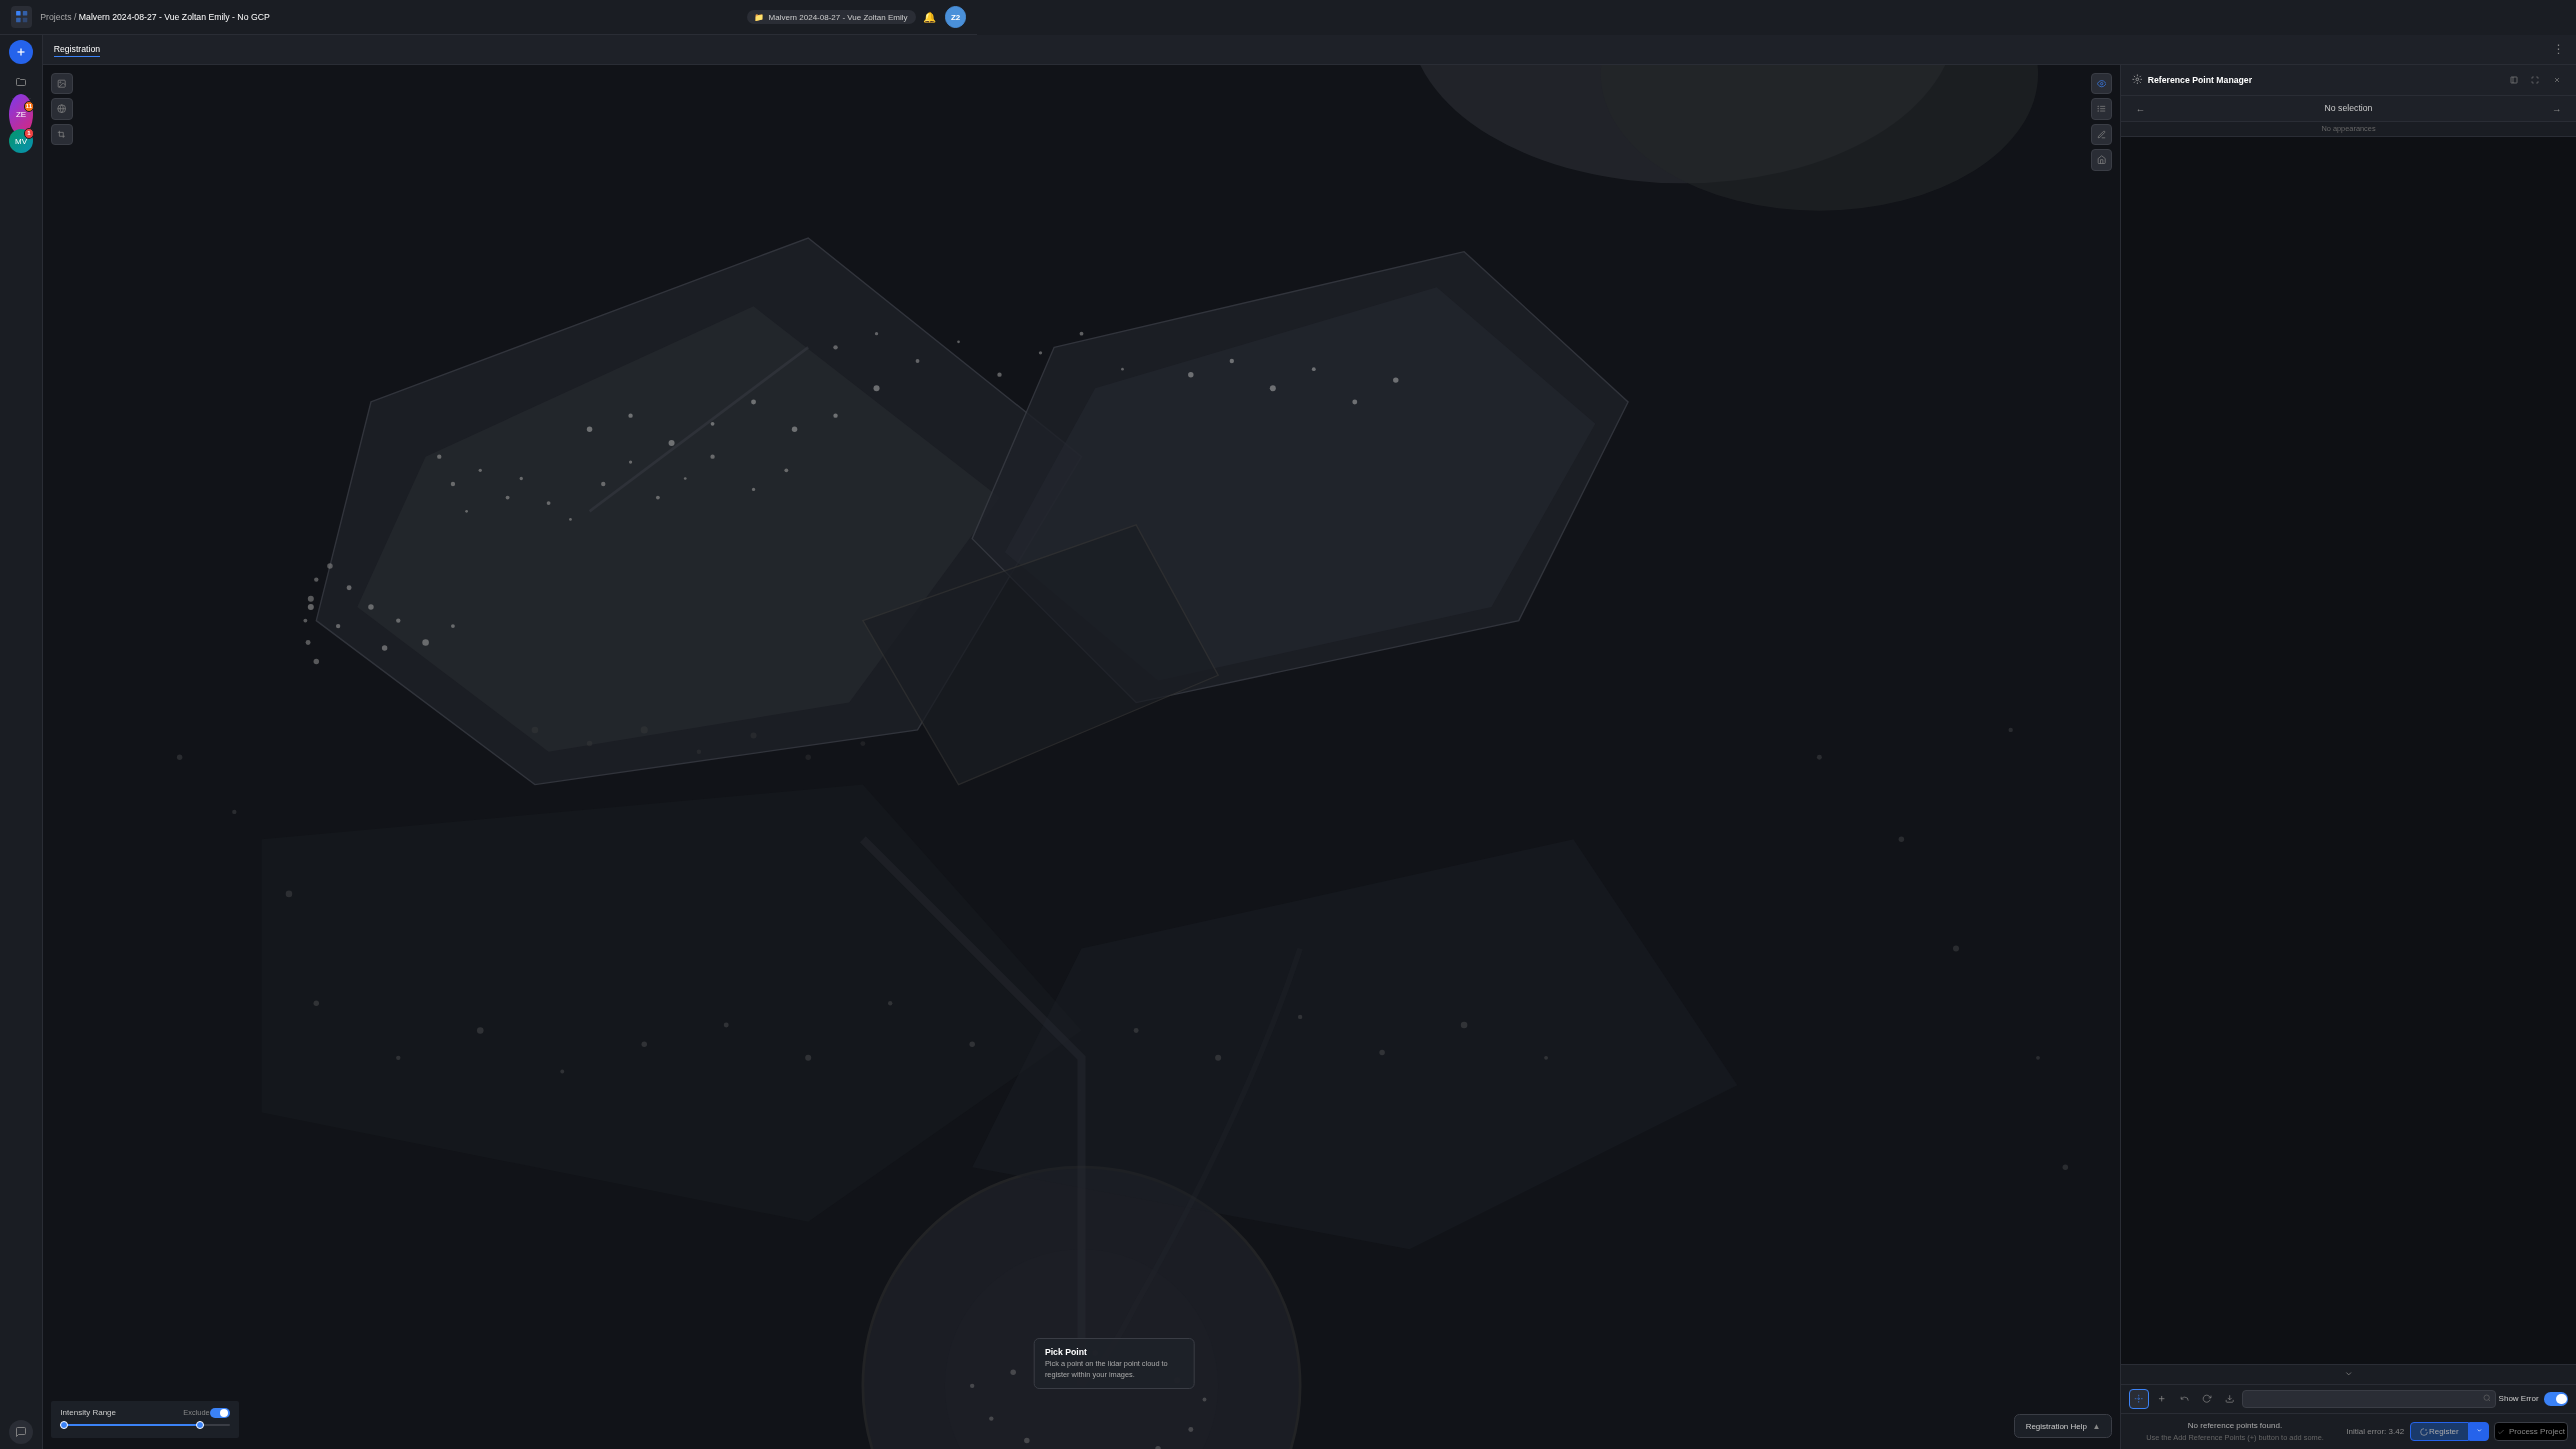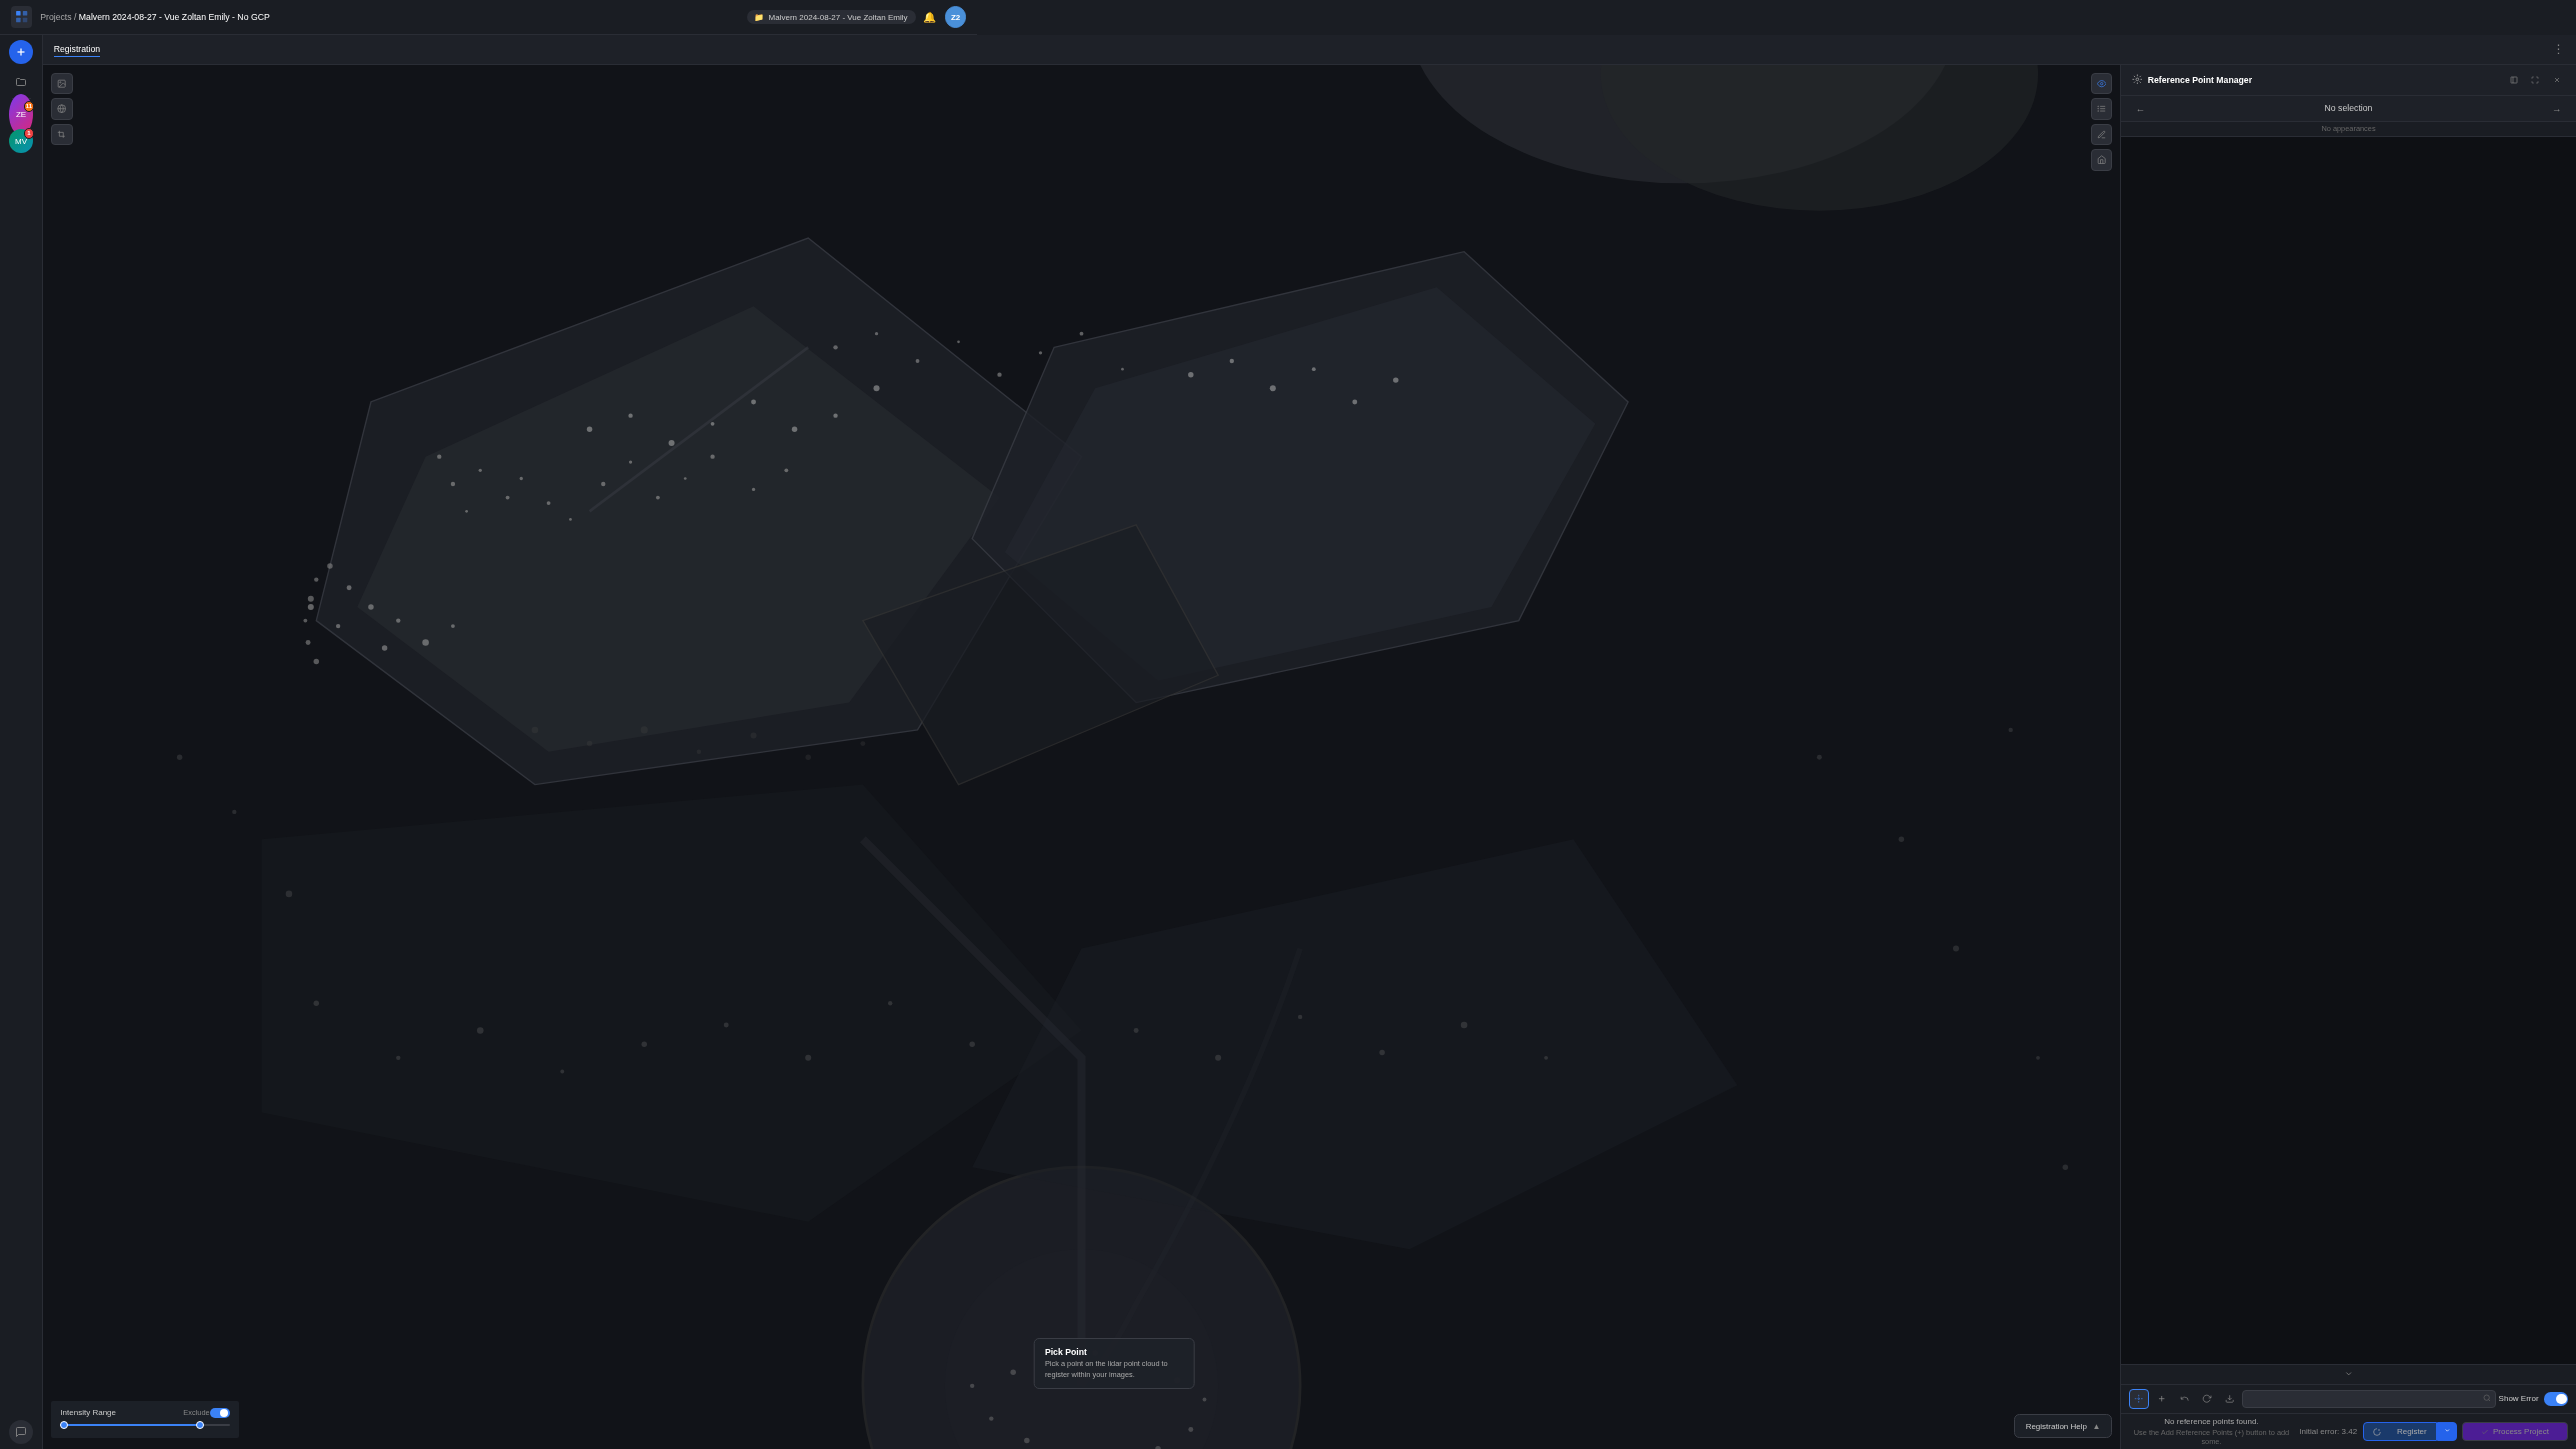--- a/index.html
+++ b/index.html
@@ -526,37 +526,37 @@
     }
 
     .register-btn {
       background: #1a3a6b;
       border: 0.7px solid #2563eb;
       border-radius: 4px 0 0 4px;
       padding: 4px 9.4px;
       font-size: 8px;
       color: #aaa;
       cursor: pointer;
-      display: flex; align-items: center; gap: 16px;
+      display: flex; align-items: center; gap: 1px;
     }
     .register-btn-dropdown {
       background: #2563eb;
       border: 0.7px solid #2563eb;
       border-radius: 0 4px 4px 0;
       padding: 4px 5.4px;
       font-size: 8px;
       color: #fff;
       cursor: pointer;
     }
 
     .process-project-btn {
-      background: #4c1d95;
+      background: #000000;
       border: 0.7px solid #3a3d45;
       border-radius: 4px;
-      padding: 4px 18px;
+      padding: 4px 2px;
       font-size: 8px;
       color: #888;
       cursor: pointer;
       display: flex; align-items: center; gap: 4px;
     }
 
     
     .rpm-bottom {
       border-top: 0.7px solid #2a2d35;
     }

